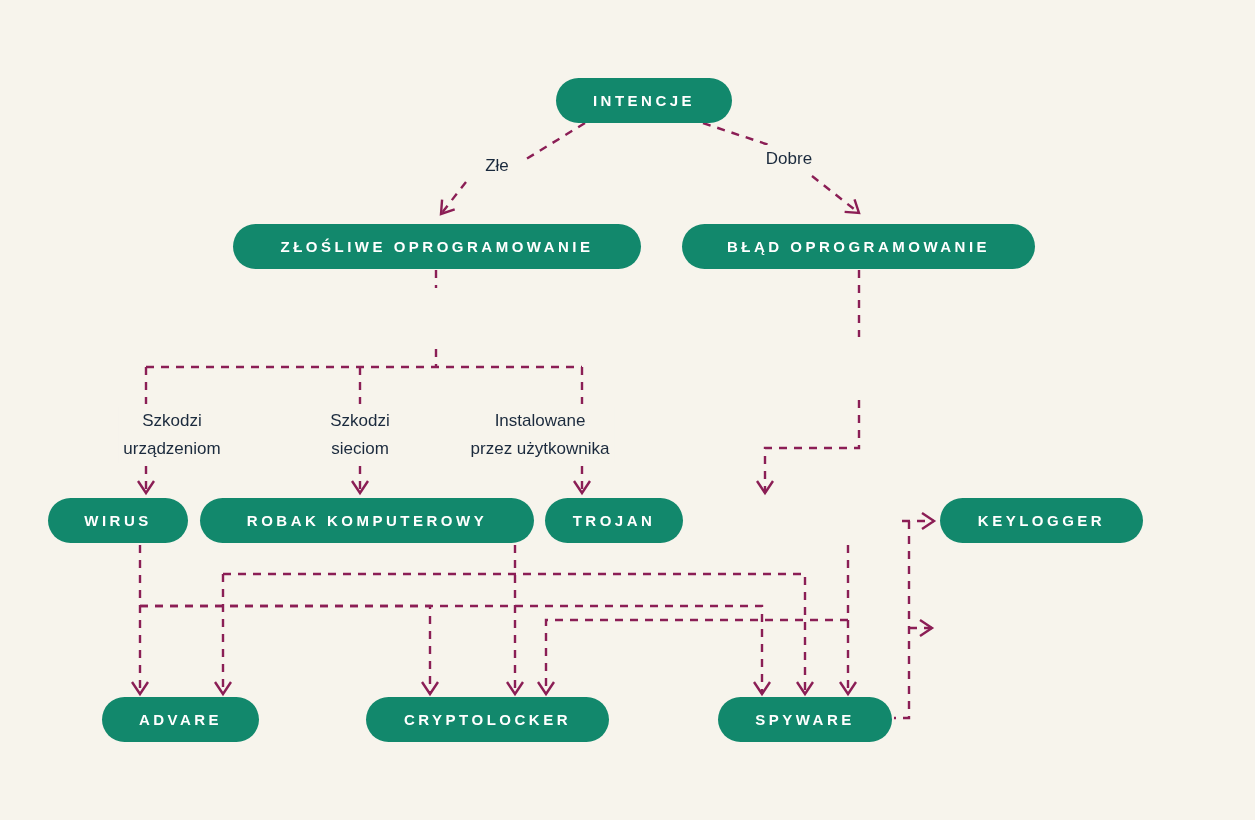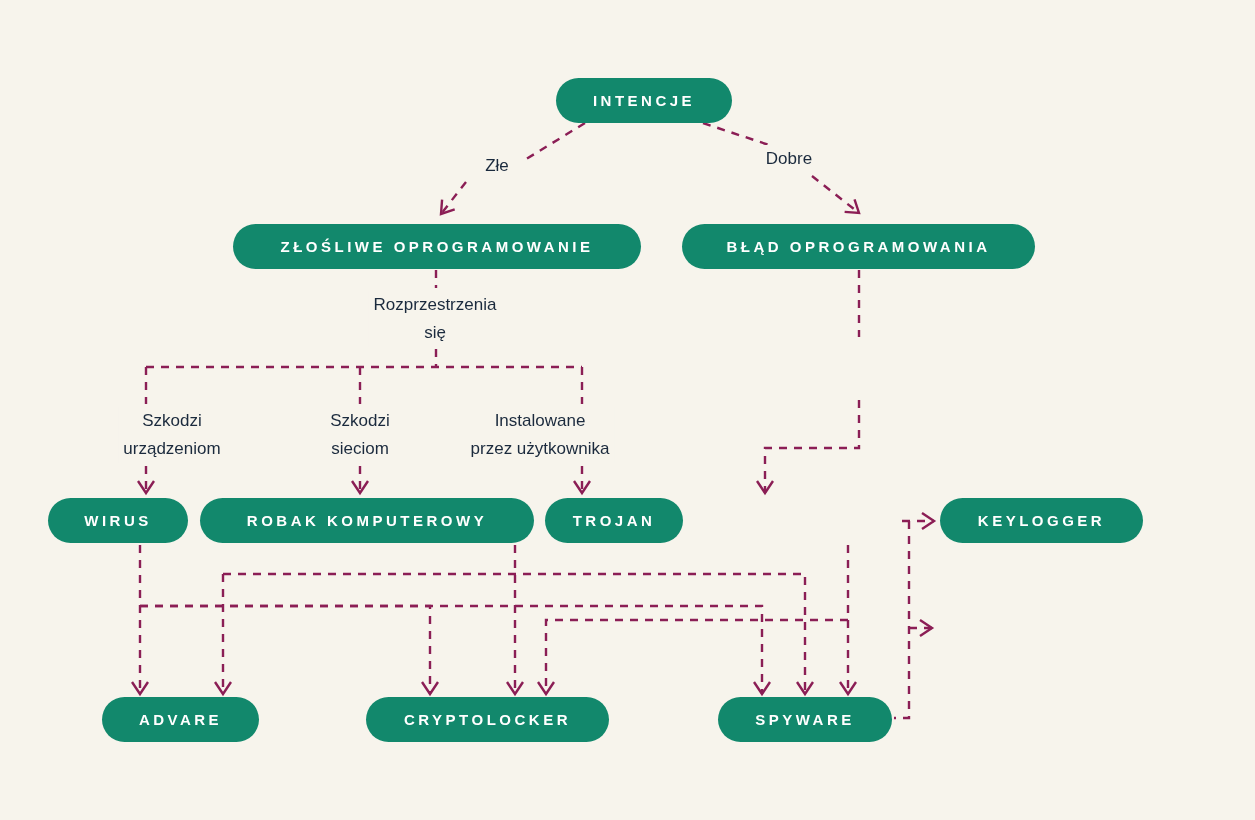--- a/index.html
+++ b/index.html
@@ -84,32 +84,30 @@
     <path class="edge" d="M848,545 L848,694" marker-end="url(#arr)"></path>
     <path class="edge" d="M848,620 L546,620 L546,694" marker-end="url(#arr)"></path>
     <path class="edge" d="M902,521 L934,521" marker-end="url(#arr)"></path>
 
     <path class="edge" d="M909,521 L909,718 L894,718"></path>
     <path class="edge" d="M909,628 L932,628" marker-end="url(#arr)"></path>
   </svg>
 
   <div class="pill" style="left:556px;top:78px;width:176px">INTENCJE</div>
   <div class="pill" style="left:233px;top:224px;width:408px">ZŁOŚLIWE OPROGRAMOWANIE</div>
-  <div class="pill" style="left:682px;top:224px;width:353px">BŁĄD OPROGRAMOWANIA</div>
+  <div class="pill" style="left:682px;top:224px;width:353px">BŁĄD OPROGRAMOWANIE</div>
   <div class="pill" style="left:48px;top:498px;width:140px">WIRUS</div>
   <div class="pill" style="left:200px;top:498px;width:334px">ROBAK KOMPUTEROWY</div>
   <div class="pill" style="left:545px;top:498px;width:138px">TROJAN</div>
   <div class="pill" style="left:940px;top:498px;width:203px">KEYLOGGER</div>
   <div class="pill" style="left:102px;top:697px;width:157px">ADVARE</div>
   <div class="pill" style="left:366px;top:697px;width:243px">CRYPTOLOCKER</div>
   <div class="pill" style="left:718px;top:697px;width:174px">SPYWARE</div>
 
   <div class="lbl" style="left:497px;top:152px">Złe</div>
   <div class="lbl" style="left:789px;top:145px">Dobre</div>
-  <div class="lbl" style="left:435px;top:291px">Rozprzestrzenia
-się</div>
   <div class="lbl" style="left:172px;top:407px">Szkodzi
 urządzeniom</div>
   <div class="lbl" style="left:360px;top:407px">Szkodzi
 sieciom</div>
   <div class="lbl" style="left:540px;top:407px">Instalowane
 przez użytkownika</div>
 </div>
 
 </body></html>

